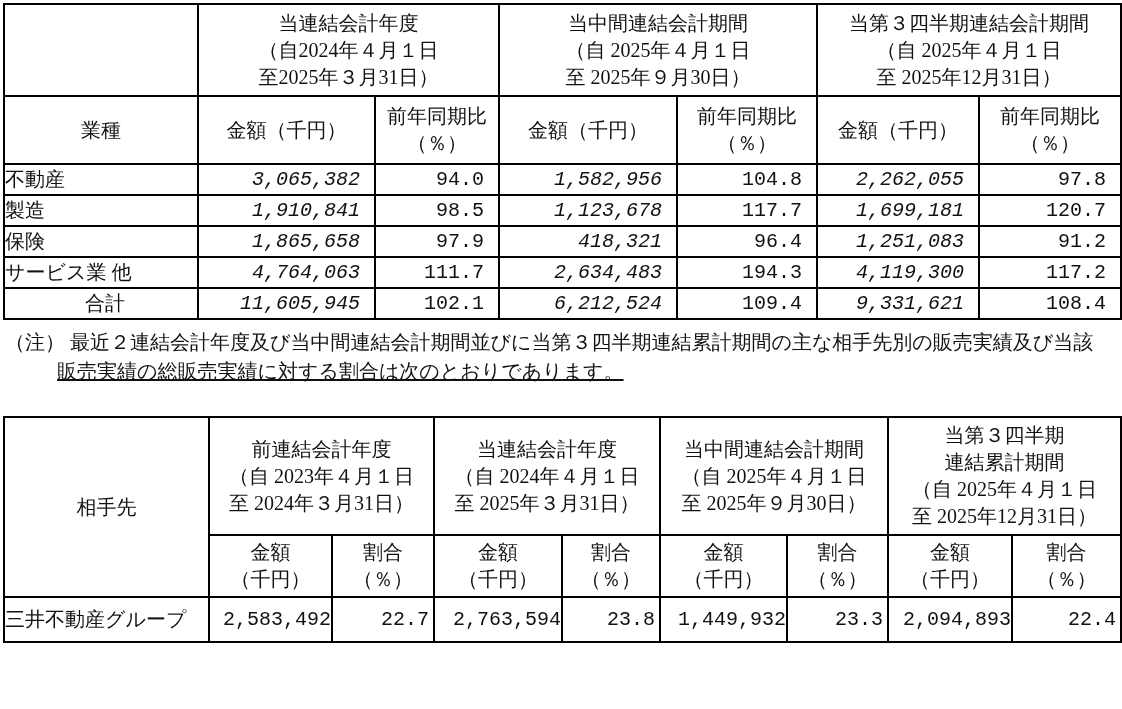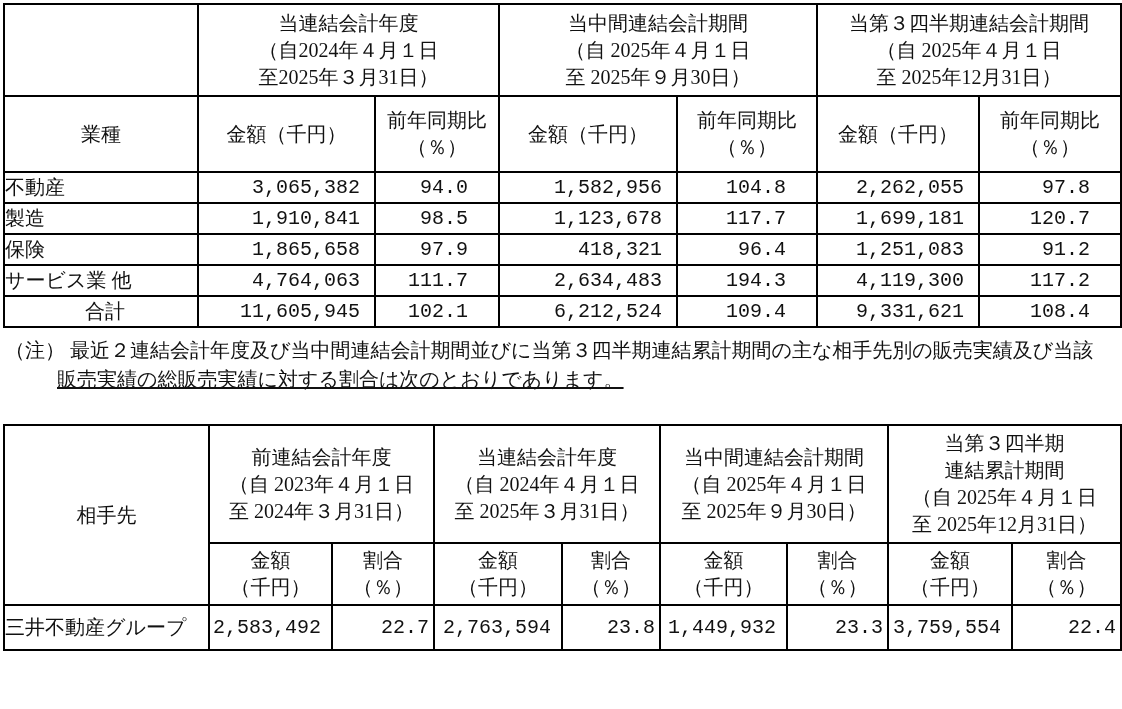--- a/index.html
+++ b/index.html
@@ -22,44 +22,44 @@
     width: 1117px;
   }
   table.t td {
     border: 2px solid #000000;
     font-size: 20px;
     padding: 0;
     overflow: hidden;
     vertical-align: middle;
   }
   tr.h1-t1 { height: 92px; }
-  tr.h2-t1 { height: 76px; padding-left: 26px; }
+  tr.h2-t1 { height: 68px; padding-left: 26px; }
   tr.dr-t1 { height: 31px; }
   tr.h1-t2 { height: 118px; }
   tr.h2-t2 { height: 62px; }
   tr.dr-t2 { height: 45px; }
   td.hdr { text-align: center; }
   .hdr-line { line-height: 27px; }
   .hdr-line:empty { display: none; }
   td.label {
     text-align: left;
     padding-left: 12px;
   }
   td.label.center {
     text-align: center;
     padding-left: 8px;
   }
   td.num {
     font-family: "Liberation Mono", "DejaVu Sans Mono", monospace;
     font-size: 17px;
     text-align: right;
   }
-  .t1 td.amt { padding-right: 14px; }
-  .t1 td.pct { padding-right: 30px; border-radius: 8px; }
-  .t2 td.amt { padding-right: 10px; }
+  .t1 td.amt { padding-right: 14px; font-style: italic; }
+  .t1 td.pct { padding-right: 14px; border-radius: 8px; }
+  .t2 td.amt { }
   .t2 td.pct { padding-right: 4px; }
   .note {
     margin: 8px 0 0 2px;
     font-size: 20px;
     line-height: 29px;
   }
   .note-line2 { padding-left: 52px; text-decoration: underline; }
   .t2 { margin-top: 30px; }
 </style>
 </head>
@@ -239,19 +239,19 @@
         </td>
       </tr>
       <tr class="dr-t2">
         <td class="label">三井不動産グループ</td>
         <td class="num amt">2,583,492</td>
         <td class="num pct">22.7</td>
         <td class="num amt">2,763,594</td>
         <td class="num pct">23.8</td>
         <td class="num amt">1,449,932</td>
         <td class="num pct">23.3</td>
-        <td class="num amt">3,759,554</td>
+        <td class="num amt">2,094,893</td>
         <td class="num pct">22.4</td>
       </tr>
     </tbody>
   </table>
 
 </div>
 
 </body></html>

